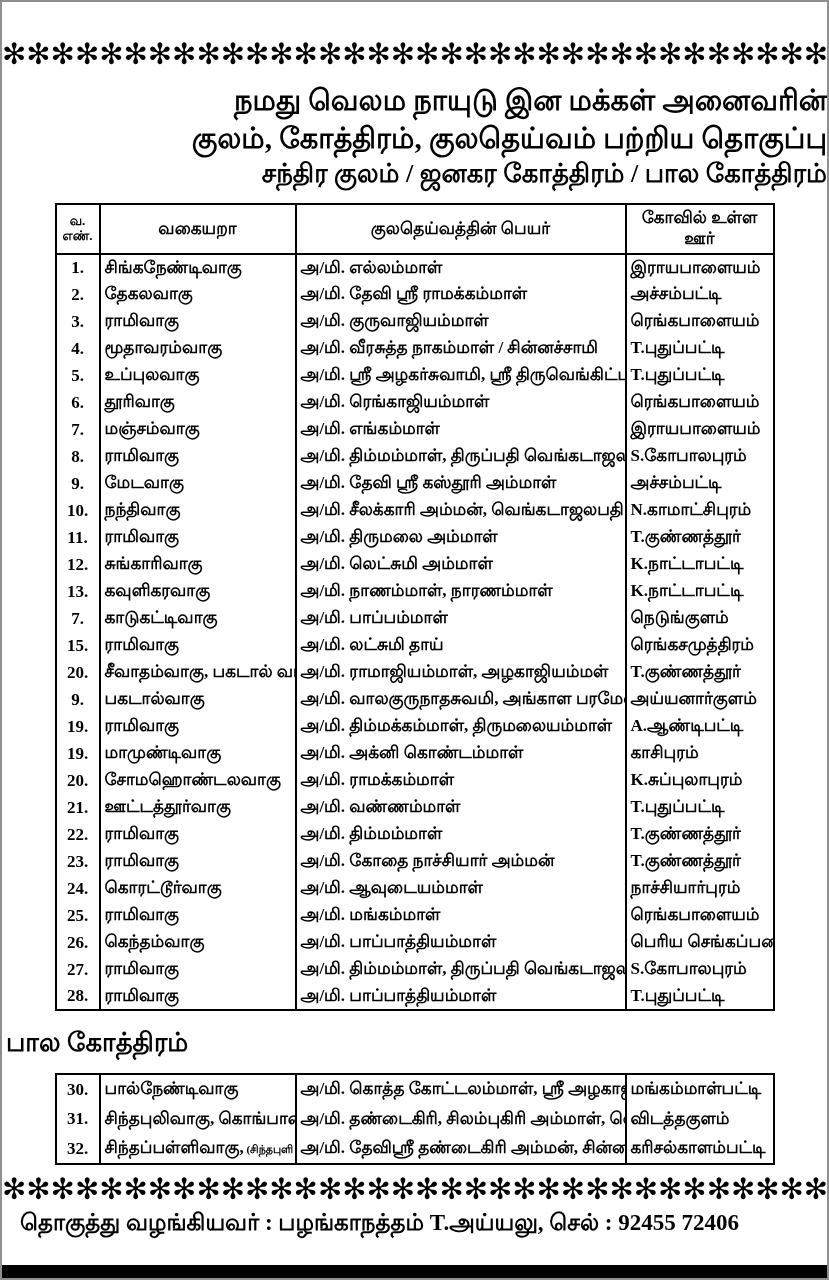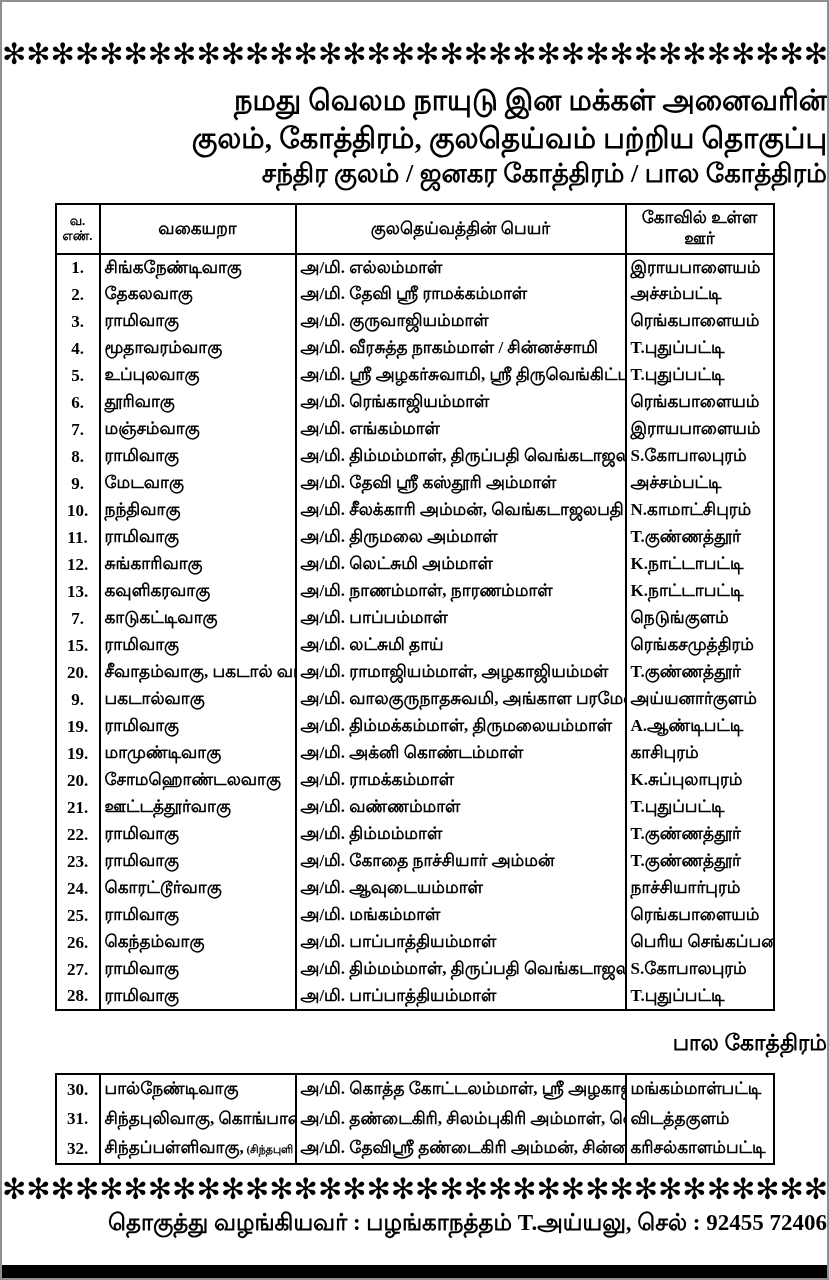--- a/index.html
+++ b/index.html
@@ -61,32 +61,33 @@
     padding:0 4px;
   }
   table.klist tbody tr { height:27px; }
   table.balam tbody tr { height:30px; }
   td.c-no { text-align:center; }
   td.c-name { padding-left:12px; }
   td.c-deity { padding-left:10px; }
   td.c-town { padding-left:8px; }
   .name-note { font-size:11px; font-weight:700; }
   .section-heading {
-    text-align:right;
-    font-weight:700;
-    font-size:22px;
+    text-align:left;
+    font-weight:700;
+    font-size:26px;
     margin:14px 0 0 4px;
     line-height:36px;
   }
   .footer-line {
-    text-align:right;
+    text-align:left;
     font-weight:700;
     font-size:23px;
     line-height:30px;
     margin-top:2px;
+    margin-left:18px;
   }
   .bottom-bar {
     position:absolute;
     left:0; right:0; bottom:0;
     height:13px;
     background:#000;
   }
 </style>
 </head>
 <body>

